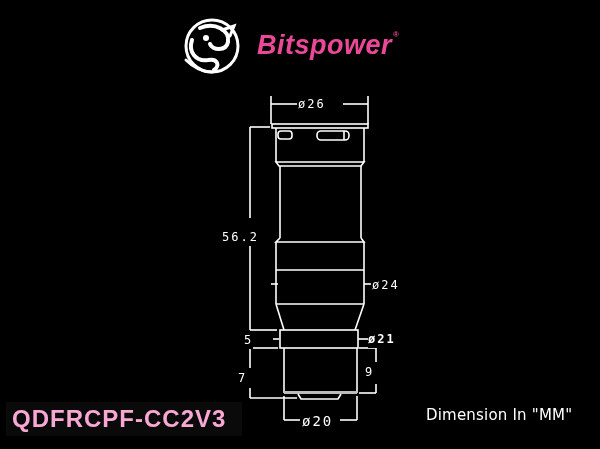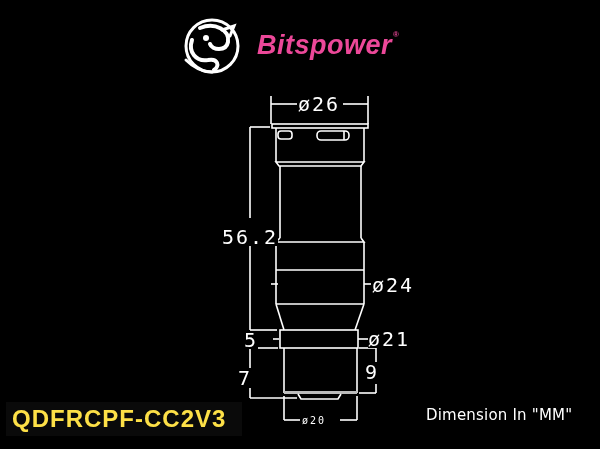--- a/index.html
+++ b/index.html
@@ -1,23 +1,23 @@
 <!DOCTYPE html>
 <html><head>
 <meta charset="utf-8">
 <style>
   html, body { margin:0; padding:0; background:#000; }
   body { width:600px; height:449px; position:relative; overflow:hidden; font-family:"DejaVu Sans", sans-serif; color:#fff; }
   #drawing { position:absolute; left:0; top:0; }
   .brand { position:absolute; left:257px; top:30px; font-family:"Liberation Sans", sans-serif; font-weight:bold; font-style:italic; font-size:27px; letter-spacing:0.5px; color:#ec4899; }
   .reg { font-size:8px; vertical-align:top; font-style:normal; margin-left:1px; }
-  .model { position:absolute; left:6px; top:402px; width:230px; height:34px; background:#0a0a0a; font-family:"Liberation Sans", sans-serif; font-weight:bold; font-size:24px; letter-spacing:1px; line-height:34px; padding-left:6px; color:#fde047; }
+  .model { position:absolute; left:6px; top:402px; width:230px; height:34px; background:#0a0a0a; font-family:"Liberation Sans", sans-serif; font-weight:bold; font-size:24px; letter-spacing:1px; line-height:34px; padding-left:6px; color:#f9a8d4; }
   .unit { position:absolute; left:426px; top:406px; font-family:"DejaVu Sans", sans-serif; font-size:15px; color:#fff; letter-spacing:0.2px; }
-  .dim { position:absolute; font-family:"DejaVu Sans Mono", monospace; font-size:20px; color:#fff; letter-spacing:2px; background:#000; line-height:18px; }
-  .dim.small { font-size:10px; }
+  .dim { position:absolute; font-family:"DejaVu Sans Mono", monospace; font-size:12px; color:#fff; letter-spacing:2px; background:#000; line-height:18px; }
+  .dim.small { font-size:14px; }
 </style>
 </head>
 <body>
 
 <svg id="drawing" width="600" height="449" viewBox="0 0 600 449" xmlns="http://www.w3.org/2000/svg">
 
   <g fill="none" stroke="#fff" stroke-width="4" stroke-linecap="round">
     <circle cx="212" cy="46" r="26" stroke-width="3"></circle>
     <path d="M200 28 C 215 22, 230 30, 228 42 C 226 52, 212 50, 210 44"></path>
     <path d="M192 40 C 188 52, 196 62, 208 60 C 218 58, 220 66, 214 70"></path>
@@ -103,20 +103,20 @@
       <line x1="340" y1="420" x2="357" y2="420"></line>
     </g>
   </g>
 </svg>
 
 <div class="brand"><span>Bitspower</span><span class="reg">®</span></div>
 
 <div class="dim" style="left:298px; top:95px;">ø26</div>
 <div class="dim" style="left:222px; top:228px;">56.2</div>
 <div class="dim" style="left:372px; top:276px;">ø24</div>
-<div class="dim" style="left:368px; top:330px;">ø21</div>
+<div class="dim" style="left:368px; top:330px;font-weight:bold;">ø21</div>
 <div class="dim" style="left:244px; top:331px;">5</div>
 <div class="dim" style="left:238px; top:369px;">7</div>
 <div class="dim" style="left:365px; top:363px;">9</div>
 <div class="dim small" style="left:302px; top:412px;">ø20</div>
 
 <div class="model">QDFRCPF-CC2V3</div>
 <div class="unit">Dimension In "MM"</div>
 
 </body></html>

